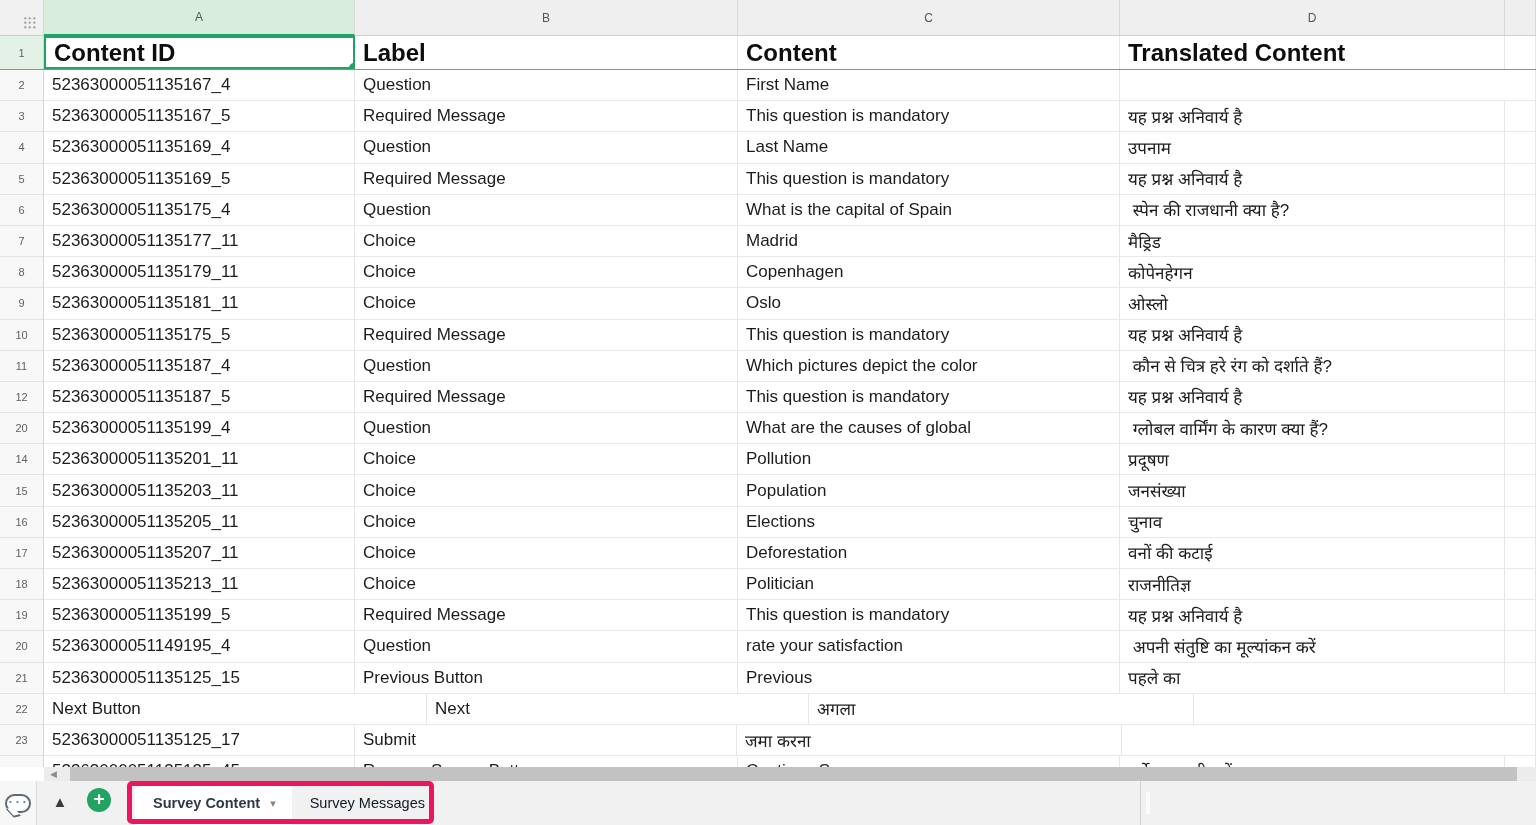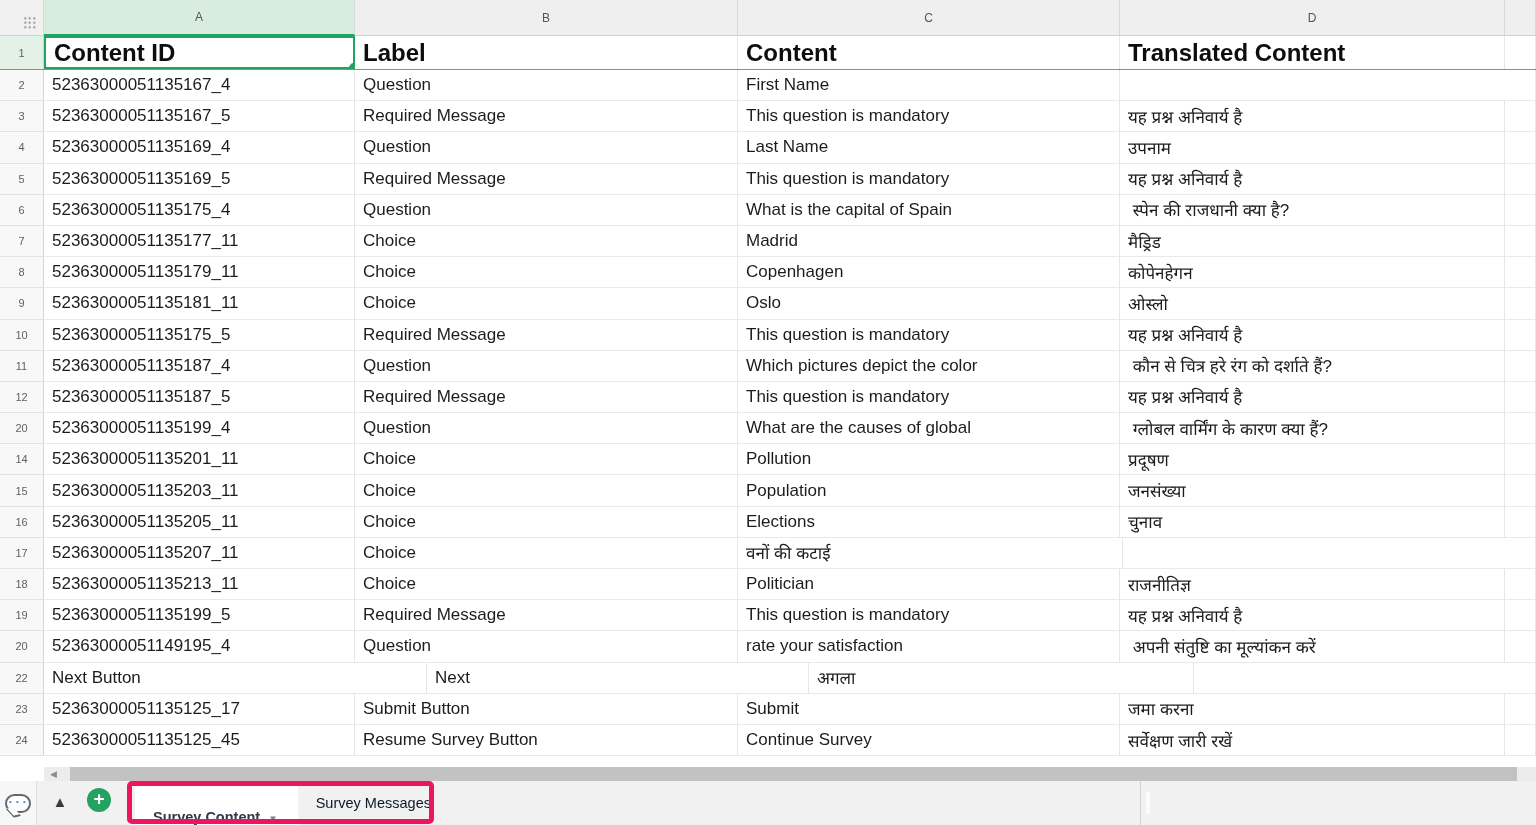--- a/index.html
+++ b/index.html
@@ -51,21 +51,21 @@
     display:flex; align-items:center; justify-content:center; }
   .comment-bubble::after { content:""; position:absolute; left:2px; bottom:-6px; width:7px; height:7px;
     background:#fff; border-left:2px solid #5f6b73; border-bottom:2px solid #5f6b73;
     transform:skewX(35deg) rotate(-12deg); border-bottom-left-radius:2px; }
   .comment-dots { color:#4a87d3; font-size:8px; letter-spacing:1px; line-height:6px; margin-top:-2px; }
   .sheetlist-toggle { position:absolute; left:48px; top:12px; font-size:15px; color:#3a3a3a; width:24px; text-align:center; }
   .add-sheet { position:absolute; left:87px; top:7px; width:24px; height:24px; border-radius:50%; background:#23a262;
     color:#fff; font-size:19px; font-weight:bold; line-height:22px; text-align:center; }
   .tabs { position:absolute; left:135px; top:0; height:44px; display:flex; }
   .tab { height:44px; display:flex; align-items:center; padding:0 18px; font-size:14.5px; color:#0f172a; }
-  .tab.active { background:#fff; color:#2e3a47; font-weight:bold; padding-right:22px;align-items:flex-end; }
+  .tab.active { background:#fff; color:#2e3a47; font-weight:bold; padding-right:16px; }
   .tab-caret { color:#7a8691; font-size:11px; margin-left:10px; font-weight:normal; }
   .strip-divider { position:absolute; left:1140px; top:0; width:1px; height:44px; background:#d2d2d2; }
   .resize-tick { position:absolute; left:1146px; top:11px; width:4px; height:22px; background:#fbfbfb; }
 
   
   .annotation-box { position:absolute; left:127px; top:781px; width:307px; height:43px;
     border:5px solid #ee1462; border-radius:5px; z-index:10; pointer-events:none; }
 </style>
 </head>
 <body>
@@ -229,20 +229,21 @@
       <div class="cell w-b">Choice</div>
       <div class="cell w-c">Elections</div>
       <div class="cell w-d">चुनाव</div>
       <div class="cell w-e"></div>
     </div>
 
     <div class="row">
       <div class="row-num">17</div>
       <div class="cell w-a">52363000051135207_11</div>
       <div class="cell w-b">Choice</div>
+      <div class="cell w-c">Deforestation</div>
       <div class="cell w-d">वनों की कटाई</div>
       <div class="cell w-e"></div>
     </div>
 
     <div class="row">
       <div class="row-num">18</div>
       <div class="cell w-a">52363000051135213_11</div>
       <div class="cell w-b">Choice</div>
       <div class="cell w-c">Politician</div>
       <div class="cell w-d">राजनीतिज्ञ</div>
@@ -260,33 +261,40 @@
 
     <div class="row">
       <div class="row-num">20</div>
       <div class="cell w-a">52363000051149195_4</div>
       <div class="cell w-b">Question</div>
       <div class="cell w-c">rate your satisfaction</div>
       <div class="cell w-d"> अपनी संतुष्टि का मूल्यांकन करें</div>
       <div class="cell w-e"></div>
     </div>
 
+    <div class="row">
+      <div class="row-num">21</div>
+      <div class="cell w-a">52363000051135125_15</div>
+      <div class="cell w-b">Previous Button</div>
+      <div class="cell w-c">Previous</div>
+      <div class="cell w-d">पहले का</div>
+      <div class="cell w-e"></div>
+    </div>
 
     <div class="row">
       <div class="row-num">22</div>
       <div class="cell w-b">Next Button</div>
       <div class="cell w-c">Next</div>
       <div class="cell w-d">अगला</div>
       <div class="cell w-e"></div>
     </div>
 
     <div class="row">
       <div class="row-num">23</div>
       <div class="cell w-a">52363000051135125_17</div>
-      <div class="cell w-b">Submit Button</div>
       <div class="cell w-c">Submit</div>
       <div class="cell w-d">जमा करना</div>
       <div class="cell w-e"></div>
     </div>
 
     <div class="row">
       <div class="row-num">24</div>
       <div class="cell w-a">52363000051135125_45</div>
       <div class="cell w-b">Resume Survey Button</div>
       <div class="cell w-c">Continue Survey</div>

